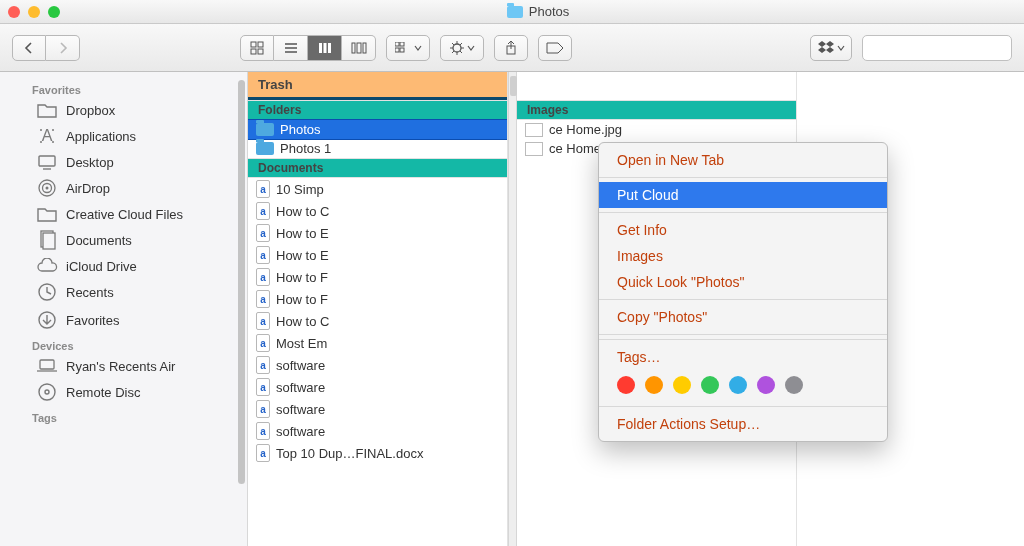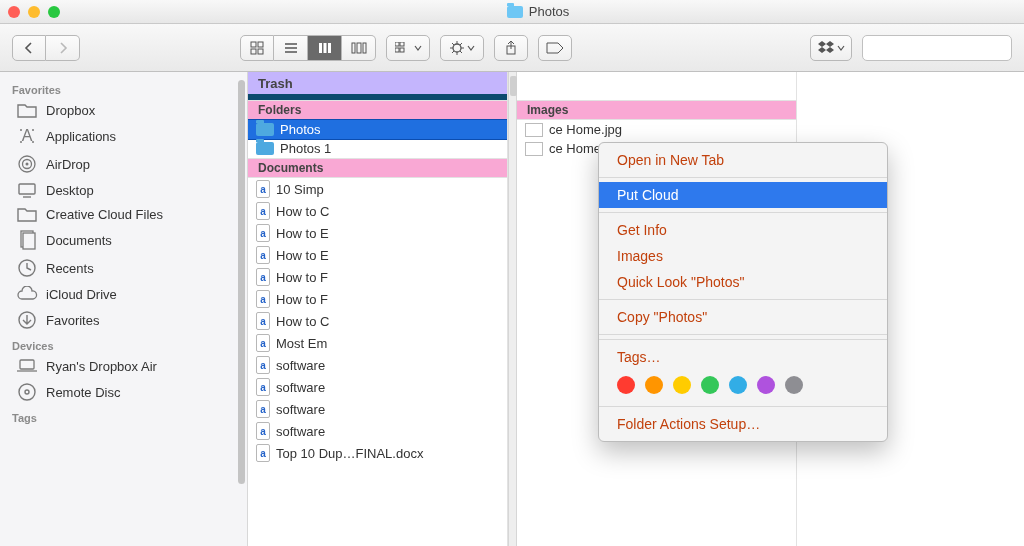--- a/index.html
+++ b/index.html
@@ -20,32 +20,32 @@
   .tb-btn.first { border-radius:5px 0 0 5px; }
   .tb-btn.last { border-radius:0 5px 5px 0; border-left:none; }
   .tb-btn.solo { border-radius:5px; }
   .tb-btn.middle { border-left:none; }
   .tb-btn.active { background:#6a6a6a; color:#fff; }
   .spacer { flex:1; }
   .tb-search { width:150px; height:26px; border:1px solid #c0c0c0; border-radius:5px; background:#fff; }
   svg { display:block; }
 
   .body { display:flex; height:calc(546px - 24px - 48px); }
-  .sidebar { width:248px; background:#f5f5f7; border-right:1px solid #d8d8d8; padding-top:6px; font-size:13px; overflow:hidden; position:relative; }
+  .sidebar { width:248px; background:#f5f5f7; border-right:1px solid #d8d8d8; padding-top:6px; font-size:13px; overflow:hidden; position:relative;padding-left:20px; }
   .sb-heading { color:#8a8a8a; font-size:11px; font-weight:600; padding:6px 12px 2px; }
   .sb-item { display:flex; align-items:center; gap:8px; padding:4px 12px 4px 16px; color:#333; }
   .sb-item .icn { width:22px; display:flex; justify-content:center; }
   .sb-thumb { position:absolute; right:2px; top:8px; width:7px; height:404px; background:#c4c4c4; border-radius:4px; }
 
   .content { flex:1; display:flex; background:#fff; position:relative; }
   .col { border-right:1px solid #e2e2e2; overflow:hidden; }
   .col1 { width:260px; }
   .col2 { width:280px; }
-  .col-header-bar { height:28px; background:#c4b5fd; border-bottom:6px solid #0c4a6e; display:flex; align-items:center; padding:0 10px; font-size:13px; font-weight:600; color:#444; }
-  .section-label { font-size:12px; font-weight:600; color:#444; background:#f9a8d4; padding:2px 10px; border-top:1px solid #e2e2e2; border-bottom:1px solid #e2e2e2; }
+  .col-header-bar { height:28px; background:#fdba74; border-bottom:3px solid #0c4a6e; display:flex; align-items:center; padding:0 10px; font-size:13px; font-weight:600; color:#444; }
+  .section-label { font-size:12px; font-weight:600; color:#444; background:#14b8a6; padding:2px 10px; border-top:1px solid #e2e2e2; border-bottom:1px solid #e2e2e2; }
   .row { display:flex; align-items:center; gap:6px; padding:2px 8px; font-size:13px; white-space:nowrap; overflow:hidden; }
   .row.sel { background:#1f6fe0; color:#fff; outline:1px solid #0b4db0; }
 
   .folder-blue { width:18px; height:13px; background:#4ea9e0; border-radius:2px; position:relative; }
   .folder-blue::before { content:""; position:absolute; top:-3px; left:0; width:8px; height:3px; background:#4ea9e0; border-radius:1px 1px 0 0; }
   .doc-page { width:14px; height:18px; background:#fff; border:1px solid #b7b7b7; border-radius:2px; position:relative; }
   .doc-page .a { position:absolute; inset:0; display:flex; align-items:center; justify-content:center; font-size:10px; color:#2563c9; font-weight:700; }
   .img-thumb { width:18px; height:14px; background:#fff; border:1px solid #bbb; }
 
   .divider-vert { width:9px; background:#eee; border-left:1px solid #d6d6d6; border-right:1px solid #d6d6d6; position:relative; }
@@ -208,89 +208,89 @@
               <circle cx="4" cy="4" r="1" fill="#7a7a7a"></circle>
               <circle cx="16" cy="4" r="1" fill="#7a7a7a"></circle>
               <circle cx="4" cy="16" r="1" fill="#7a7a7a"></circle>
               <circle cx="16" cy="16" r="1" fill="#7a7a7a"></circle>
             </svg>
           </span>
           <span>Applications</span>
         </div>
         <div class="sb-item">
           <span class="icn">
+            <svg width="20" height="16" viewBox="0 0 20 16">
+              <rect x="2" y="2" width="16" height="10" rx="1" fill="none" stroke="#7a7a7a" stroke-width="1.4"></rect>
+              <line x1="6" y1="15" x2="14" y2="15" stroke="#7a7a7a" stroke-width="1.4"></line>
+            </svg>
+          </span>
+          <span>Desktop</span>
+        </div>
+        <div class="sb-item">
+          <span class="icn">
             <svg width="20" height="20" viewBox="0 0 20 20">
               <circle cx="10" cy="10" r="8" fill="none" stroke="#7a7a7a" stroke-width="1.3"></circle>
               <circle cx="10" cy="10" r="4.5" fill="none" stroke="#7a7a7a" stroke-width="1.3"></circle>
               <circle cx="10" cy="10" r="1.5" fill="#7a7a7a"></circle>
             </svg>
           </span>
           <span>AirDrop</span>
         </div>
         <div class="sb-item">
           <span class="icn">
             <svg width="20" height="16" viewBox="0 0 20 16">
-              <rect x="2" y="2" width="16" height="10" rx="1" fill="none" stroke="#7a7a7a" stroke-width="1.4"></rect>
-              <line x1="6" y1="15" x2="14" y2="15" stroke="#7a7a7a" stroke-width="1.4"></line>
-            </svg>
-          </span>
-          <span>Desktop</span>
-        </div>
-        <div class="sb-item">
-          <span class="icn">
-            <svg width="20" height="16" viewBox="0 0 20 16">
               <path d="M1 3 H8 L10 5 H19 V15 H1 Z" fill="none" stroke="#7a7a7a" stroke-width="1.4"></path>
             </svg>
           </span>
           <span>Creative Cloud Files</span>
         </div>
         <div class="sb-item">
           <span class="icn">
             <svg width="18" height="20" viewBox="0 0 18 20">
               <rect x="3" y="1" width="12" height="16" fill="none" stroke="#7a7a7a" stroke-width="1.3"></rect>
               <rect x="5" y="3" width="12" height="16" fill="#f5f5f7" stroke="#7a7a7a" stroke-width="1.3"></rect>
             </svg>
           </span>
           <span>Documents</span>
         </div>
         <div class="sb-item">
           <span class="icn">
+            <svg width="22" height="16" viewBox="0 0 22 16">
+              <path d="M6 13 A4 4 0 0 1 6 5 A5 5 0 0 1 16 5 A3.5 3.5 0 0 1 17 13 Z" fill="none" stroke="#7a7a7a" stroke-width="1.3"></path>
+            </svg>
+          </span>
+          <span>iCloud Drive</span>
+        </div>
+        <div class="sb-item">
+          <span class="icn">
             <svg width="20" height="20" viewBox="0 0 20 20">
               <circle cx="10" cy="10" r="8" fill="none" stroke="#7a7a7a" stroke-width="1.4"></circle>
               <path d="M10 5 V10 L14 12" fill="none" stroke="#7a7a7a" stroke-width="1.4"></path>
             </svg>
           </span>
           <span>Recents</span>
         </div>
         <div class="sb-item">
           <span class="icn">
-            <svg width="22" height="16" viewBox="0 0 22 16">
-              <path d="M6 13 A4 4 0 0 1 6 5 A5 5 0 0 1 16 5 A3.5 3.5 0 0 1 17 13 Z" fill="none" stroke="#7a7a7a" stroke-width="1.3"></path>
-            </svg>
-          </span>
-          <span>iCloud Drive</span>
-        </div>
-        <div class="sb-item">
-          <span class="icn">
             <svg width="20" height="20" viewBox="0 0 20 20">
               <circle cx="10" cy="10" r="8" fill="none" stroke="#7a7a7a" stroke-width="1.4"></circle>
               <path d="M10 5 V13 M6 10 L10 14 L14 10" fill="none" stroke="#7a7a7a" stroke-width="1.4"></path>
             </svg>
           </span>
           <span>Favorites</span>
         </div>
         <div class="sb-heading">Devices</div>
         <div class="sb-item">
           <span class="icn">
             <svg width="22" height="16" viewBox="0 0 22 16">
               <rect x="4" y="2" width="14" height="9" rx="1" fill="none" stroke="#7a7a7a" stroke-width="1.3"></rect>
               <line x1="1" y1="13" x2="21" y2="13" stroke="#7a7a7a" stroke-width="1.3"></line>
             </svg>
           </span>
-          <span>Ryan's Dropbox Air</span>
+          <span>Ryan's Recents Air</span>
         </div>
         <div class="sb-item">
           <span class="icn">
             <svg width="20" height="20" viewBox="0 0 20 20">
               <circle cx="10" cy="10" r="8" fill="none" stroke="#7a7a7a" stroke-width="1.4"></circle>
               <circle cx="10" cy="10" r="2" fill="none" stroke="#7a7a7a" stroke-width="1.4"></circle>
             </svg>
           </span>
           <span>Remote Disc</span>
         </div>

